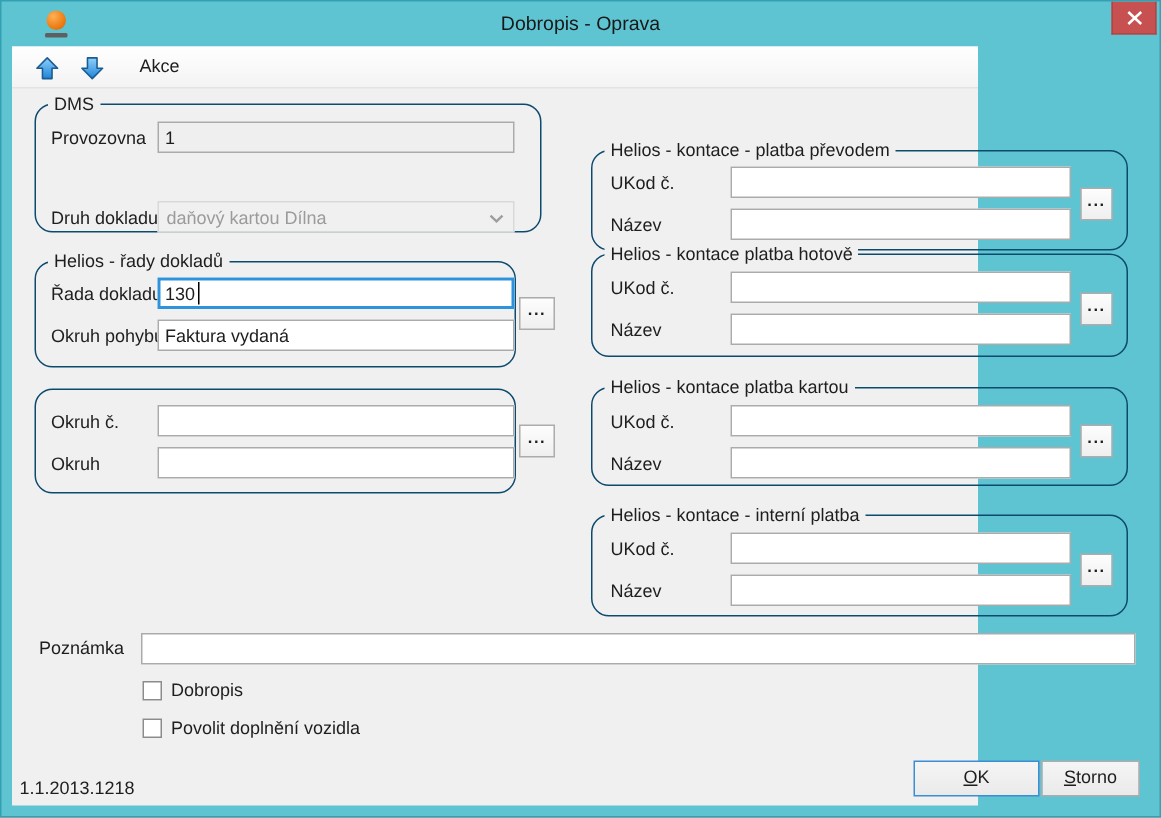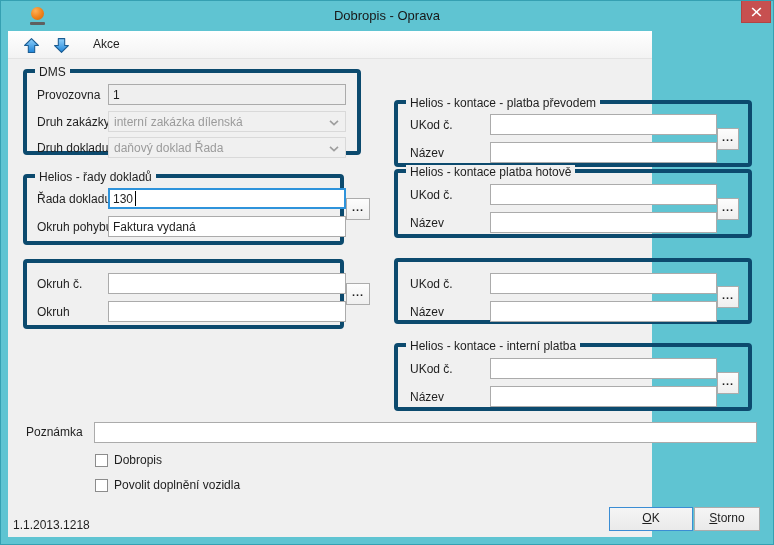--- a/index.html
+++ b/index.html
@@ -18,21 +18,21 @@
   .app-icon .base { width:15px; height:3px; background:#5f5f5f; border-radius:1px; margin:2px auto 0; }
   .close-btn { position:absolute; top:0; right:2px; width:30px; height:22px; background:#C75050;
     border:1px solid #B24444; border-top:none; display:flex; align-items:center; justify-content:center; cursor:pointer; }
   
   .content { position:absolute; left:7px; top:30px; width:644px; height:506px; background:#F0F0F0; }
   .toolbar { position:absolute; left:0; top:0; right:0; height:28px;
     background:linear-gradient(#ffffff,#f3f3f3); border-bottom:1px solid #e3e3e3; }
   .tbtn { position:absolute; top:5px; width:18px; height:18px; display:flex; align-items:center; justify-content:center; }
   .menu-item { position:absolute; left:78px; top:0; height:27px; line-height:27px; padding:0 7px; }
   
-  .group { position:absolute; border:4px solid #0c4a6e; border-radius:4px; }
+  .group { position:absolute; border:1px solid #0c4a6e; border-radius:12px; }
   .gtitle { position:absolute; top:-8px; left:8px; background:#F0F0F0; padding:0 4px; line-height:15px; white-space:nowrap; }
   .row { position:absolute; left:0; right:0; height:21px; }
   .lbl { position:absolute; top:4px; white-space:nowrap; }
   .lbl.lg { left:10px; } .lbl.rg { left:12px; }
   .txt { position:absolute; top:0; height:21px; border:1px solid #ABABAB; background:#fff;
     font-family:"Liberation Sans","DejaVu Sans",sans-serif; font-size:12px; color:#1e1e1e; padding:0 4px; }
   .txt.ro { background:#EFEFEF; }
   .txt.focus { border:2px solid #2E93DB; padding:3px 3px; }
   .caret { position:absolute; top:3px; width:1px; height:15px; background:#000; }
   .select { position:absolute; top:0; height:21px; border:1px solid #D9D9D9; background:#F0F0F0; }
@@ -96,33 +96,24 @@
       </div>
       <div class="menu-item">Akce</div>
     </div>
 
     <div class="group" style="left:15px;top:38px;width:338px;height:86px;">
       <span class="gtitle">DMS</span>
       <div class="row" style="top:11px;">
         <span class="lbl lg">Provozovna</span>
         <input class="txt ro" style="left: 81px; width: 238px;" readonly="" value="1">
       </div>
-      <div class="row" style="top:38px;">
-        <span class="lbl lg">Druh zakázky</span>
-        <div class="select" style="left:81px;width:238px;">
-          <span class="sel-text">interní zakázka dílenská</span>
-          <svg class="chev" width="10" height="6" viewBox="0 0 10 6">
-            <path d="M1,0.8 L5,4.6 L9,0.8" stroke="#9e9e9e" stroke-width="1.6" fill="none"></path>
-          </svg>
-        </div>
-      </div>
       <div class="row" style="top:64px;">
         <span class="lbl lg">Druh dokladu</span>
         <div class="select" style="left:81px;width:238px;">
-          <span class="sel-text">daňový doklad Řada</span>
+          <span class="sel-text">daňový kartou Dílna</span>
           <svg class="chev" width="10" height="6" viewBox="0 0 10 6">
             <path d="M1,0.8 L5,4.6 L9,0.8" stroke="#9e9e9e" stroke-width="1.6" fill="none"></path>
           </svg>
         </div>
       </div>
     </div>
 
     <div class="group" style="left:15px;top:143px;width:321px;height:71px;">
       <span class="gtitle">Helios - řady dokladů</span>
       <div class="row" style="top:10px;">
@@ -169,20 +160,21 @@
         <input class="txt" style="left: 92px; width: 227px;" value="">
       </div>
       <div class="row" style="top:39px;">
         <span class="lbl rg">Název</span>
         <input class="txt" style="left: 92px; width: 227px;" value="">
       </div>
       <div class="dots" style="right:9px;top:25px;width:22px;">...</div>
     </div>
 
     <div class="group" style="left:386px;top:227px;width:358px;height:66px;">
+      <span class="gtitle">Helios - kontace platba kartou</span>
       <div class="row" style="top:11px;">
         <span class="lbl rg">UKod č.</span>
         <input class="txt" style="left: 92px; width: 227px;" value="">
       </div>
       <div class="row" style="top:39px;">
         <span class="lbl rg">Název</span>
         <input class="txt" style="left: 92px; width: 227px;" value="">
       </div>
       <div class="dots" style="right:9px;top:24px;width:22px;">...</div>
     </div>

